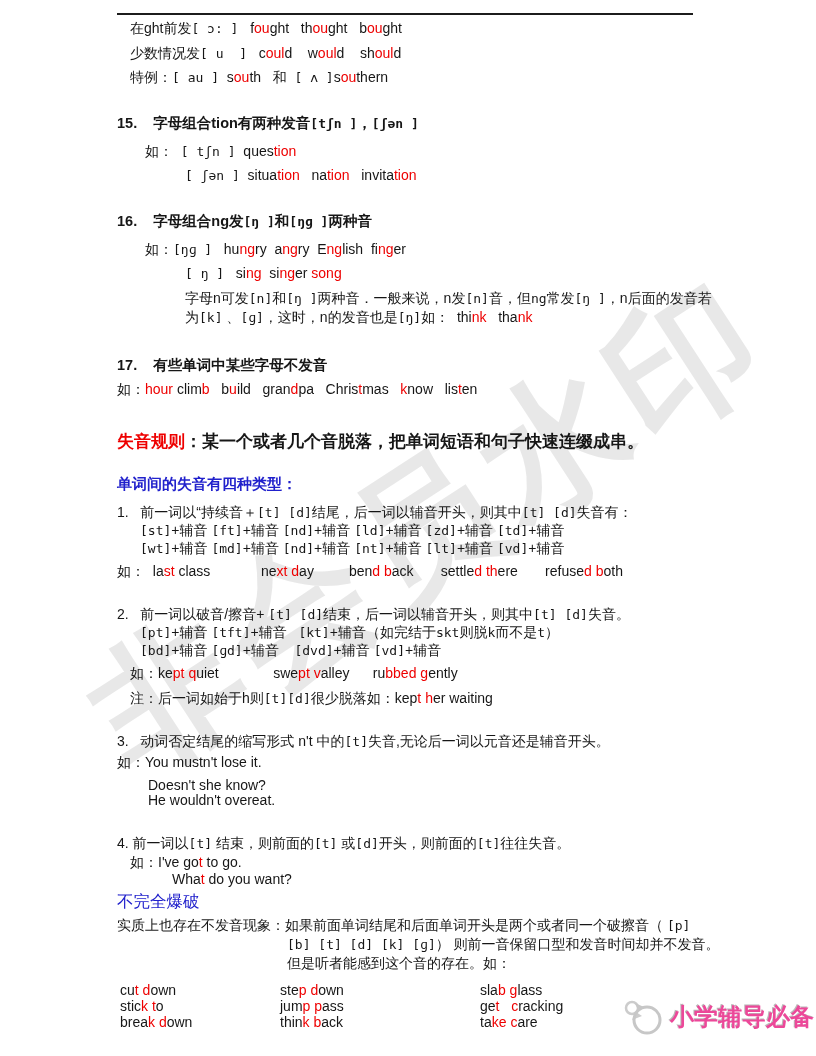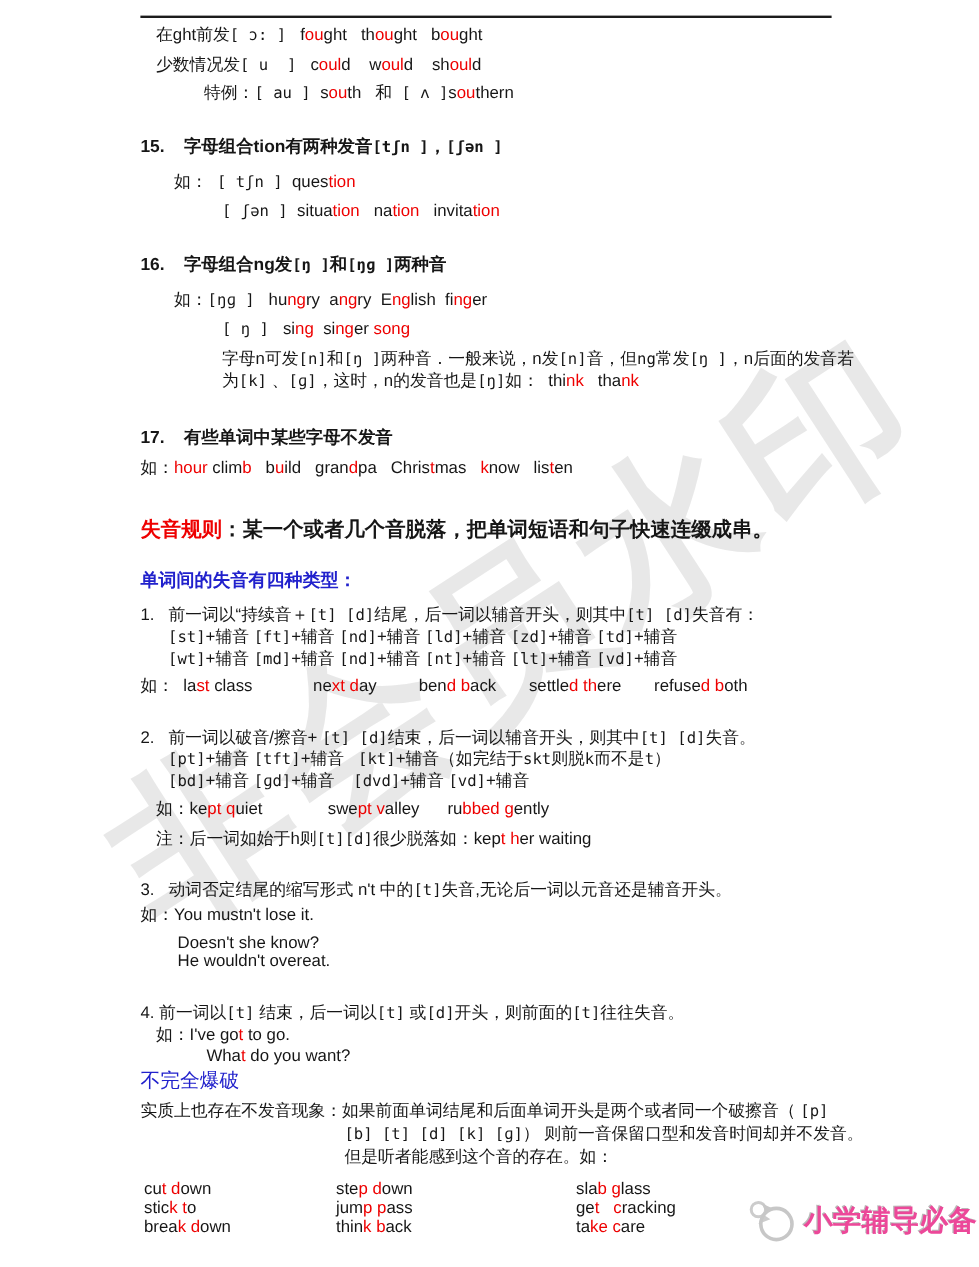--- a/index.html
+++ b/index.html
@@ -40,21 +40,21 @@
 <body>
 
 <div class="page">
   <div class="watermark-diagonal">非会员水印</div>
 
   <div class="top-rule"></div>
 
   <div>
       <div class="line" style="left: 130px; top: 20px;"><span class="seg-k">在ght前发</span><span class="seg-p">[ ɔ: ] </span><span class="seg-k"> f</span><span class="seg-r">ou</span><span class="seg-k">ght   </span><span class="seg-k">th</span><span class="seg-r">ou</span><span class="seg-k">ght   </span><span class="seg-k">b</span><span class="seg-r">ou</span><span class="seg-k">ght</span></div>
       <div class="line" style="left: 130px; top: 45px;"><span class="seg-k">少数情况发</span><span class="seg-p">[ u  ] </span><span class="seg-k"> c</span><span class="seg-r">oul</span><span class="seg-k">d    </span><span class="seg-k">w</span><span class="seg-r">oul</span><span class="seg-k">d    </span><span class="seg-k">sh</span><span class="seg-r">oul</span><span class="seg-k">d</span></div>
-      <div class="line" style="left: 130px; top: 69px; margin-left: 40px;"><span class="seg-k">特例：</span><span class="seg-p">[ au ] </span><span class="seg-k">s</span><span class="seg-r">ou</span><span class="seg-k">th   和  </span><span class="seg-p">[ ʌ ]</span><span class="seg-k">s</span><span class="seg-r">ou</span><span class="seg-k">thern</span></div>
+      <div class="line" style="left: 130px; top: 69px;"><span class="seg-k">特例：</span><span class="seg-p">[ au ] </span><span class="seg-k">s</span><span class="seg-r">ou</span><span class="seg-k">th   和  </span><span class="seg-p">[ ʌ ]</span><span class="seg-k">s</span><span class="seg-r">ou</span><span class="seg-k">thern</span></div>
       <div class="line h" style="left: 117px; top: 115px;"><span class="seg-k">15.    字母组合tion有两种发音</span><span class="seg-p">[tʃn ]</span><span class="seg-k">，</span><span class="seg-p">[ʃən ]</span></div>
       <div class="line" style="left: 145px; top: 143px;"><span class="seg-k">如：  </span><span class="seg-p">[ tʃn ]</span><span class="seg-k">  ques</span><span class="seg-r">tion</span></div>
       <div class="line" style="left: 185px; top: 167px;"><span class="seg-p">[ ʃən ]</span><span class="seg-k">  situa</span><span class="seg-r">tion</span><span class="seg-k">   na</span><span class="seg-r">tion</span><span class="seg-k">   invita</span><span class="seg-r">tion</span></div>
       <div class="line h" style="left: 117px; top: 213px;"><span class="seg-k">16.    字母组合ng发</span><span class="seg-p">[ŋ ]</span><span class="seg-k">和</span><span class="seg-p">[ŋɡ ]</span><span class="seg-k">两种音</span></div>
       <div class="line" style="left: 145px; top: 241px;"><span class="seg-k">如：</span><span class="seg-p">[ŋɡ ]</span><span class="seg-k">   hu</span><span class="seg-r">ng</span><span class="seg-k">ry  a</span><span class="seg-r">ng</span><span class="seg-k">ry  E</span><span class="seg-r">ng</span><span class="seg-k">lish  fi</span><span class="seg-r">ng</span><span class="seg-k">er</span></div>
       <div class="line" style="left: 185px; top: 265px;"><span class="seg-p">[ ŋ ]</span><span class="seg-k">   si</span><span class="seg-r">ng</span><span class="seg-k">  si</span><span class="seg-r">ng</span><span class="seg-k">er </span><span class="seg-r">song</span></div>
       <div class="line" style="left: 185px; top: 290px;"><span class="seg-k">字母n可发</span><span class="seg-p">[n]</span><span class="seg-k">和</span><span class="seg-p">[ŋ ]</span><span class="seg-k">两种音．一般来说，n发</span><span class="seg-p">[n]</span><span class="seg-k">音，但</span><span class="seg-p">ng</span><span class="seg-k">常发</span><span class="seg-p">[ŋ ]</span><span class="seg-k">，n后面的发音若</span></div>
       <div class="line" style="left: 185px; top: 309px;"><span class="seg-k">为</span><span class="seg-p">[k]</span><span class="seg-k"> 、</span><span class="seg-p">[ɡ]</span><span class="seg-k">，这时，n的发音也是</span><span class="seg-p">[ŋ]</span><span class="seg-k">如：  thi</span><span class="seg-r">nk</span><span class="seg-k">   tha</span><span class="seg-r">nk</span></div>
       <div class="line h" style="left: 117px; top: 357px;"><span class="seg-k">17.    有些单词中某些字母不发音</span></div>
       <div class="line" style="left: 117px; top: 381px;"><span class="seg-k">如：</span><span class="seg-r">hour</span><span class="seg-k"> clim</span><span class="seg-r">b</span><span class="seg-k">   b</span><span class="seg-r">u</span><span class="seg-k">ild   gran</span><span class="seg-r">d</span><span class="seg-k">pa   Chris</span><span class="seg-r">t</span><span class="seg-k">mas   </span><span class="seg-r">k</span><span class="seg-k">now   lis</span><span class="seg-r">t</span><span class="seg-k">en</span></div>
@@ -66,21 +66,21 @@
       <div class="line" style="left: 117px; top: 563px;"><span class="seg-k">如：  la</span><span class="seg-r">st</span><span class="seg-k"> class             ne</span><span class="seg-r">xt</span><span class="seg-k"> </span><span class="seg-r">d</span><span class="seg-k">ay         ben</span><span class="seg-r">d</span><span class="seg-k"> </span><span class="seg-r">b</span><span class="seg-k">ack       settle</span><span class="seg-r">d</span><span class="seg-k"> </span><span class="seg-r">th</span><span class="seg-k">ere       refuse</span><span class="seg-r">d</span><span class="seg-k"> </span><span class="seg-r">b</span><span class="seg-k">oth</span></div>
       <div class="line" style="left: 117px; top: 606px;"><span class="seg-k">2.   前一词以破音/擦音+ </span><span class="seg-p">[t] [d]</span><span class="seg-k">结束，后一词以辅音开头，则其中</span><span class="seg-p">[t] [d]</span><span class="seg-k">失音。</span></div>
       <div class="line" style="left: 140px; top: 624px;"><span class="seg-p">[pt]</span><span class="seg-k">+辅音 </span><span class="seg-p">[tft]</span><span class="seg-k">+辅音   </span><span class="seg-p">[kt]</span><span class="seg-k">+辅音（如完结于</span><span class="seg-p">skt</span><span class="seg-k">则脱</span><span class="seg-p">k</span><span class="seg-k">而不是</span><span class="seg-p">t</span><span class="seg-k">）</span></div>
       <div class="line" style="left: 140px; top: 642px;"><span class="seg-p">[bd]</span><span class="seg-k">+辅音 </span><span class="seg-p">[ɡd]</span><span class="seg-k">+辅音    </span><span class="seg-p">[dvd]</span><span class="seg-k">+辅音 </span><span class="seg-p">[vd]</span><span class="seg-k">+辅音</span></div>
       <div class="line" style="left: 130px; top: 665px;"><span class="seg-k">如：ke</span><span class="seg-r">pt</span><span class="seg-k"> </span><span class="seg-r">q</span><span class="seg-k">uiet              swe</span><span class="seg-r">pt</span><span class="seg-k"> </span><span class="seg-r">v</span><span class="seg-k">alley      ru</span><span class="seg-r">bbed</span><span class="seg-k"> </span><span class="seg-r">g</span><span class="seg-k">ently</span></div>
       <div class="line" style="left: 130px; top: 690px;"><span class="seg-k">注：后一词如始于h则</span><span class="seg-p">[t][d]</span><span class="seg-k">很少脱落如：</span><span class="seg-k">kep</span><span class="seg-r">t</span><span class="seg-k"> </span><span class="seg-r">h</span><span class="seg-k">er waiting</span></div>
       <div class="line" style="left: 117px; top: 733px;"><span class="seg-k">3.   动词否定结尾的缩写形式 n't 中的</span><span class="seg-p">[t]</span><span class="seg-k">失音,无论后一词以元音还是辅音开头。</span></div>
       <div class="line" style="left: 117px; top: 754px;"><span class="seg-k">如：You mustn't lose it.</span></div>
       <div class="line" style="left: 148px; top: 777px; text-align: right;"><span class="seg-k">Doesn't she know?</span></div>
       <div class="line" style="left: 148px; top: 792px;"><span class="seg-k">He wouldn't overeat.</span></div>
-      <div class="line" style="left: 117px; top: 835px;"><span class="seg-k">4. 前一词以</span><span class="seg-p">[t]</span><span class="seg-k"> 结束，后一词以</span><span class="seg-p">[t]</span><span class="seg-k"> 或</span><span class="seg-p">[d]</span><span class="seg-k">开头，则前面的</span><span class="seg-p">[t]</span><span class="seg-k">往往失音。</span></div>
+      <div class="line" style="left: 117px; top: 835px;"><span class="seg-k">4. 前一词以</span><span class="seg-p">[t]</span><span class="seg-k"> 结束，则前面的</span><span class="seg-p">[t]</span><span class="seg-k"> 或</span><span class="seg-p">[d]</span><span class="seg-k">开头，则前面的</span><span class="seg-p">[t]</span><span class="seg-k">往往失音。</span></div>
       <div class="line" style="left: 130px; top: 854px;"><span class="seg-k">如：I've go</span><span class="seg-r">t</span><span class="seg-k"> to go.</span></div>
       <div class="line" style="left: 172px; top: 871px;"><span class="seg-k">Wha</span><span class="seg-r">t</span><span class="seg-k"> do you want?</span></div>
       <div class="line bluehead2" style="left: 117px; top: 893px;"><span class="seg-k">不完全爆破</span></div>
       <div class="line" style="left: 117px; top: 917px;"><span class="seg-k">实质上也存在不发音现象：如果前面单词结尾和后面单词开头是两个或者同一个破擦音（ </span><span class="seg-p">[p]</span></div>
       <div class="line" style="left: 287px; top: 936px;"><span class="seg-p">[b] [t] [d] [k] [ɡ]</span><span class="seg-k">） 则前一音保留口型和发音时间却并不发音。</span></div>
       <div class="line" style="left: 287px; top: 955px;"><span class="seg-k">但是听者能感到这个音的存在。如：</span></div>
       <div class="line" style="left: 120px; top: 982px;"><span class="seg-k">cu</span><span class="seg-r">t</span><span class="seg-k"> </span><span class="seg-r">d</span><span class="seg-k">own</span></div>
       <div class="line" style="left: 280px; top: 982px;"><span class="seg-k">ste</span><span class="seg-r">p</span><span class="seg-k"> </span><span class="seg-r">d</span><span class="seg-k">own</span></div>
       <div class="line" style="left: 480px; top: 982px;"><span class="seg-k">sla</span><span class="seg-r">b</span><span class="seg-k"> </span><span class="seg-r">g</span><span class="seg-k">lass</span></div>
       <div class="line" style="left: 120px; top: 998px;"><span class="seg-k">stic</span><span class="seg-r">k</span><span class="seg-k"> </span><span class="seg-r">t</span><span class="seg-k">o</span></div>

